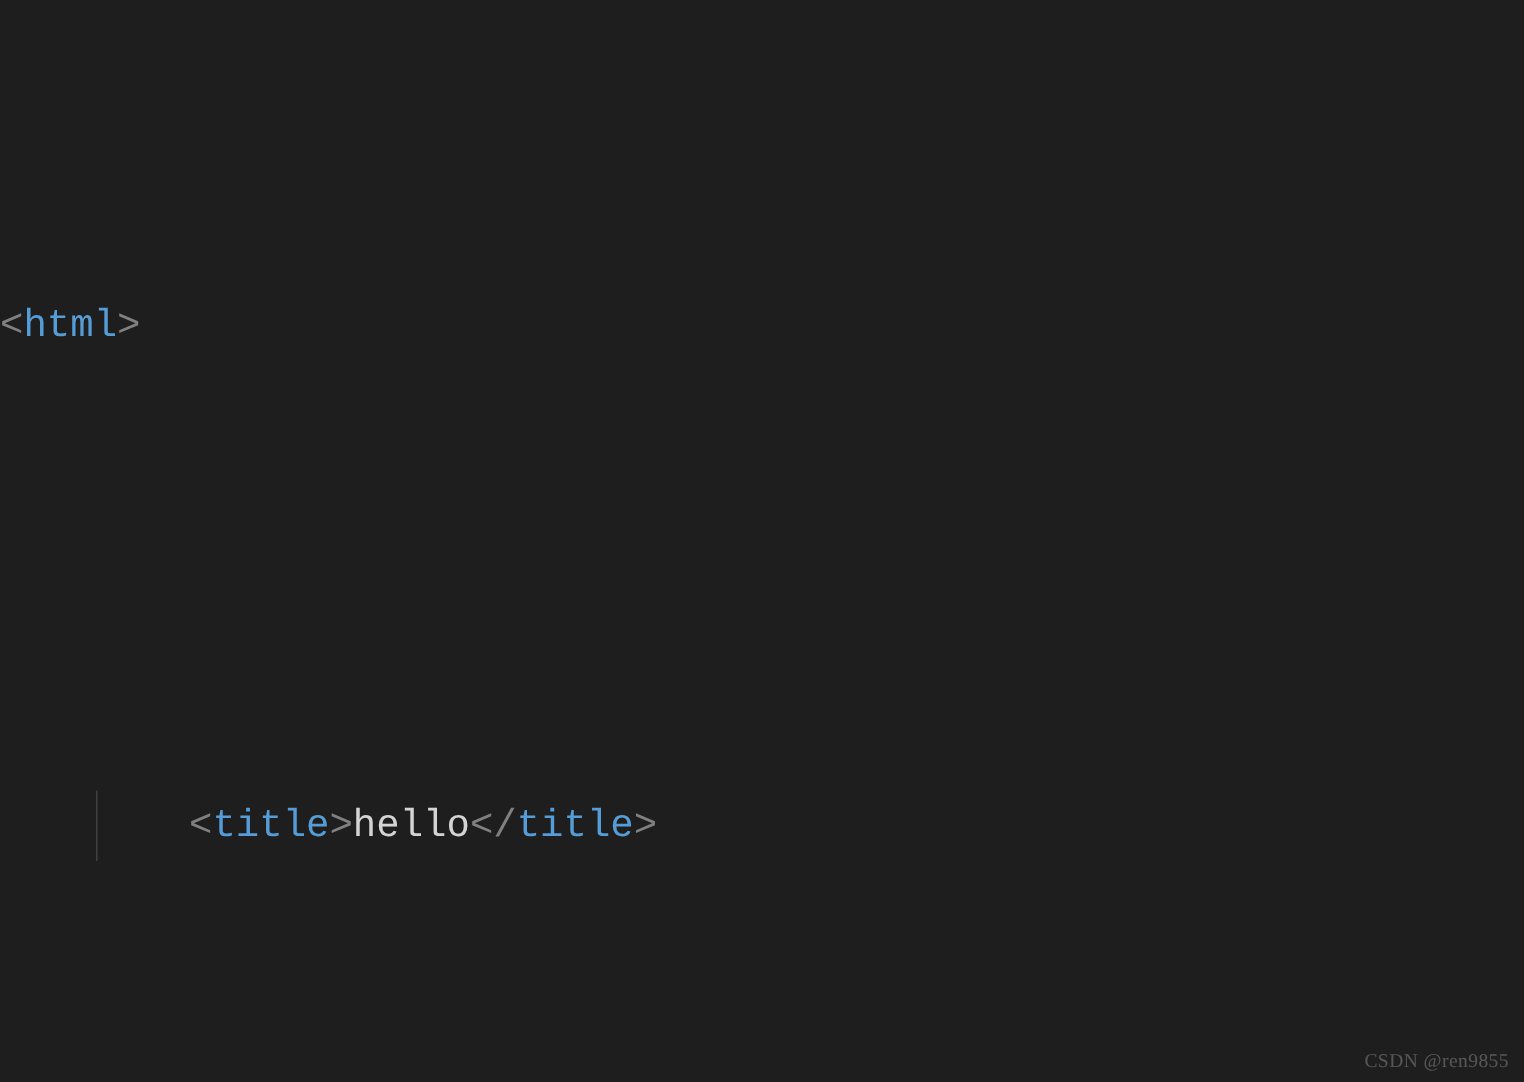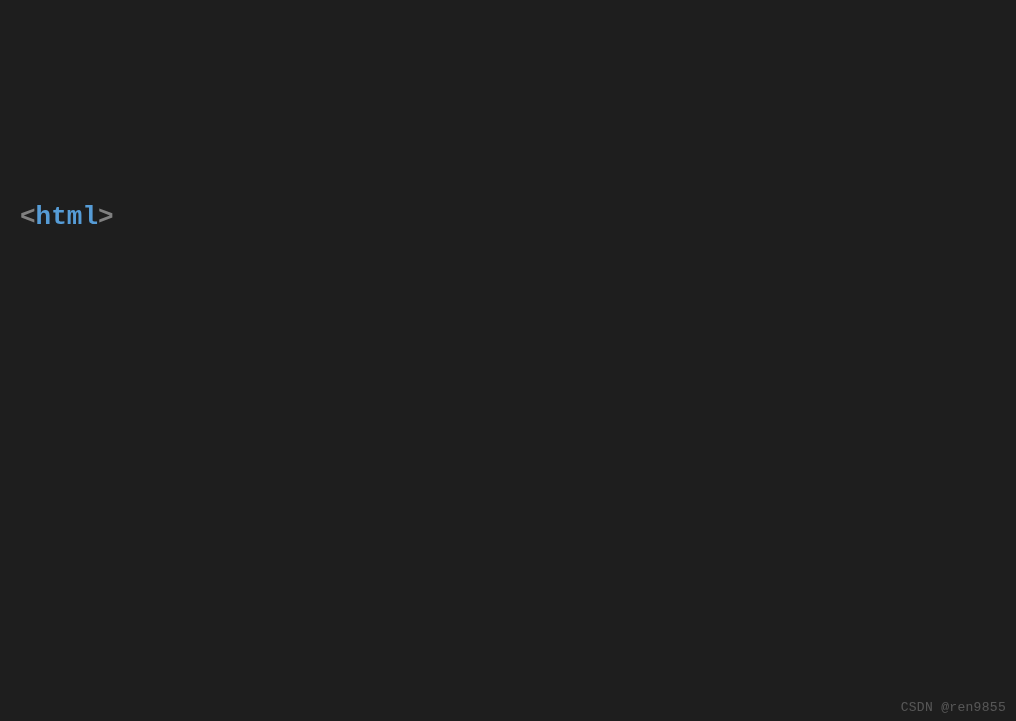--- a/index.html
+++ b/index.html
@@ -14,57 +14,57 @@
   .editor {
     position: relative;
     padding: 4px 0 0 0;
     white-space: pre;
     line-height: 47.5px;
     color: #d4d4d4;
   }
   .line {
     position: relative;
     height: 47.5px;
-    padding-left: 20px;
-    font-weight: bold;
+    padding-left: 0;
   }
   .guide {
     display: inline-block;
     border-left: 1px solid #404040;
     height: 47.5px;
     vertical-align: top;
     margin-right: -1px;
   }
   .bracket  { color: #808080; }
   .tag      { color: #569cd6; }
   .text     { color: #d4d4d4; }
   .watermark {
     position: absolute;
     right: 10px; bottom: 6px;
     font-size: 13px;
     color: rgba(255,255,255,0.25);
-    font-family: Liberation Mono, monospace;
+    font-family: Liberation Serif, serif;
     letter-spacing: 0.3px;
     text-align: center;
   }
   .sp { display:inline-block; }
   .w1 { width: 64px; }  
   .wA { width: 62px; }  
 </style>
 </head>
 <body>
 
 <div class="editor">
 
   
   <div class="line"><span class="bracket">&lt;</span><span class="tag">html</span><span class="bracket">&gt;</span></div>
 
   
 
   
+  <div class="line"><span class="sp w1"></span><span class="guide"></span><span class="sp wA"></span><span class="bracket">&lt;</span><span class="tag">title</span><span class="bracket">&gt;</span><span class="text">hello</span><span class="bracket">&lt;/</span><span class="tag">title</span><span class="bracket">&gt;</span></div>
 
   
   
 
   
   
 
   
   
 

